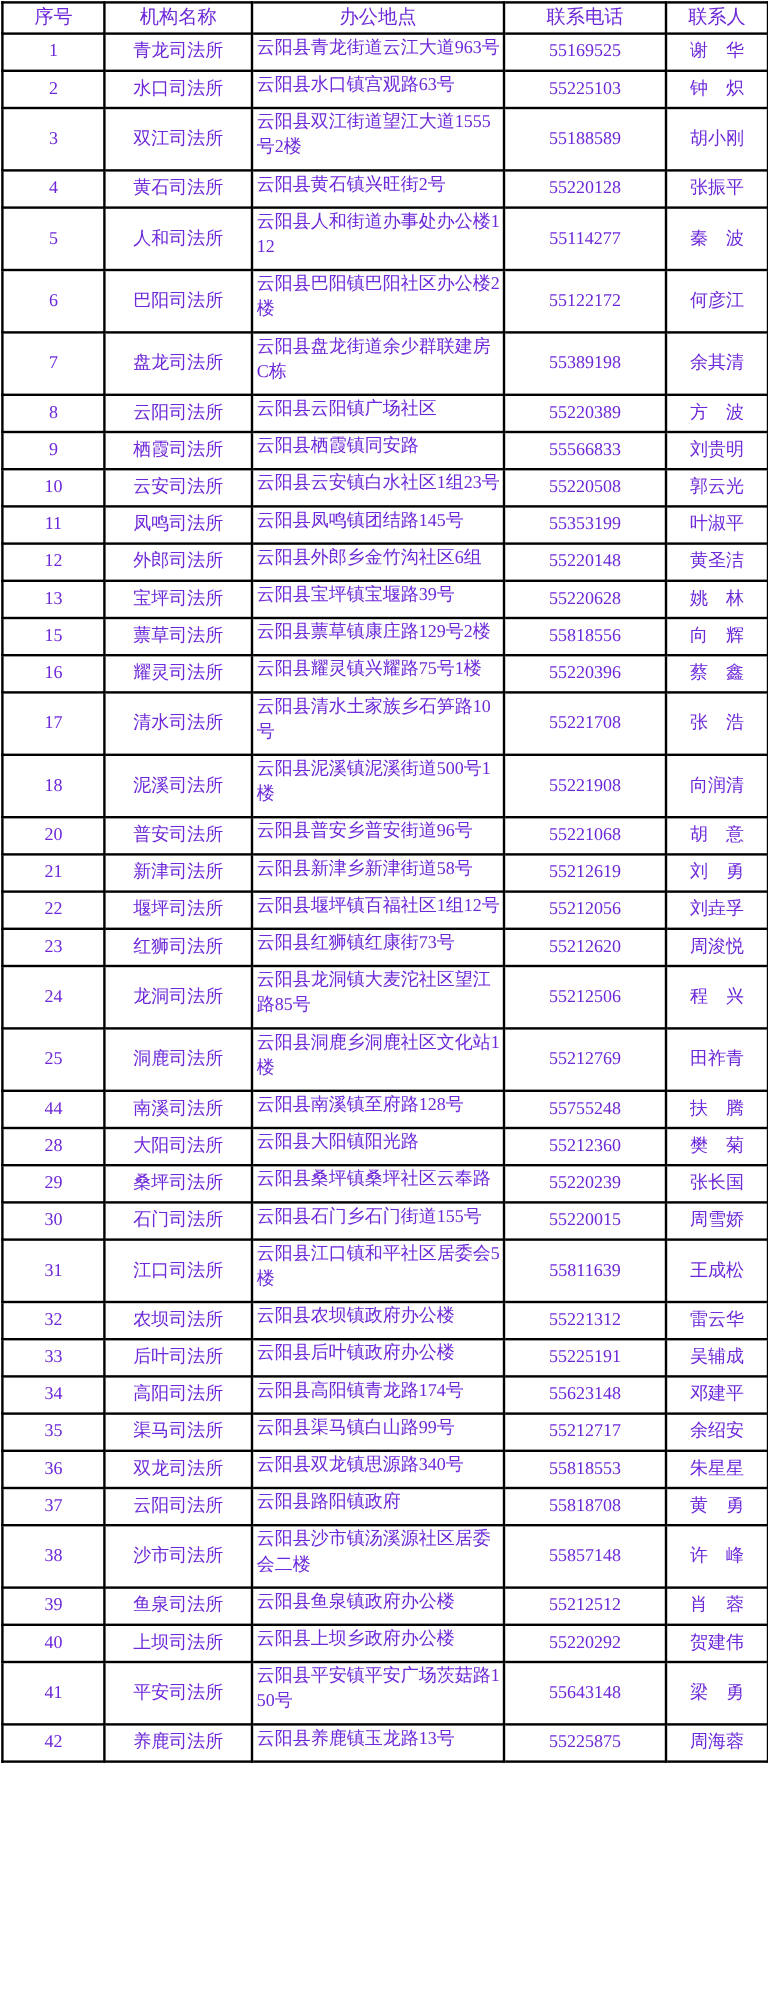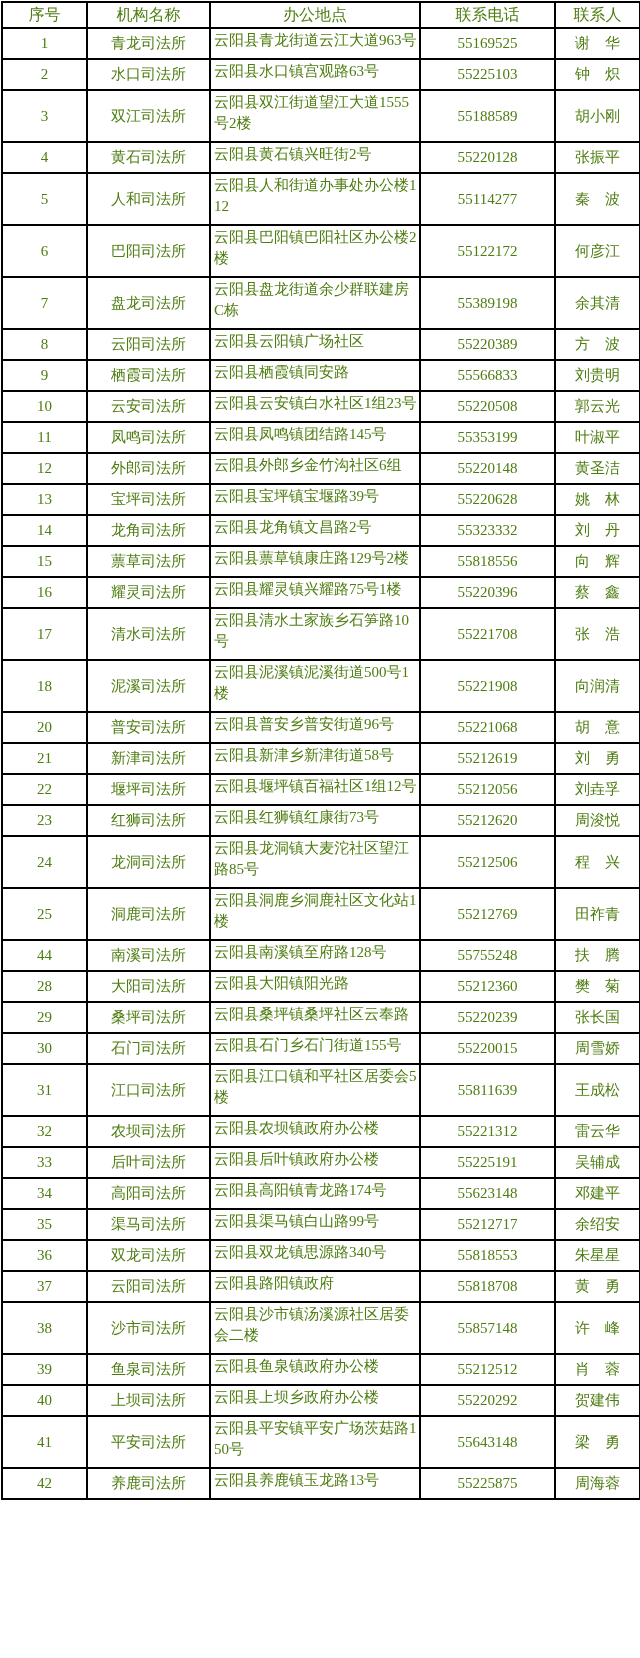--- a/index.html
+++ b/index.html
@@ -10,21 +10,21 @@
   .page {
     width: 640px;
     background: #ffffff;
   }
   table.contact-table {
     border-collapse: collapse;
     width: 638px;
     margin: 1px;
     table-layout: fixed;
     font-family: "Liberation Serif", "DejaVu Serif", serif;
-    color: #4d7c0f;
+    color: #6d28d9;
   }
   table.contact-table th,
   table.contact-table td {
     border: 2px solid #000000;
     font-weight: normal;
     vertical-align: middle;
     overflow: hidden;
     word-break: break-all;
   }
   table.contact-table th {
@@ -158,27 +158,20 @@
           <td class="c4">黄圣洁</td>
         </tr>
         <tr>
           <td class="c0">13</td>
           <td class="c1">宝坪司法所</td>
           <td class="c2">云阳县宝坪镇宝堰路39号</td>
           <td class="c3">55220628</td>
           <td class="c4">姚　林</td>
         </tr>
         <tr>
-          <td class="c0">14</td>
-          <td class="c1">龙角司法所</td>
-          <td class="c2">云阳县龙角镇文昌路2号</td>
-          <td class="c3">55323332</td>
-          <td class="c4">刘　丹</td>
-        </tr>
-        <tr>
           <td class="c0">15</td>
           <td class="c1">蔈草司法所</td>
           <td class="c2">云阳县蔈草镇康庄路129号2楼</td>
           <td class="c3">55818556</td>
           <td class="c4">向　辉</td>
         </tr>
         <tr>
           <td class="c0">16</td>
           <td class="c1">耀灵司法所</td>
           <td class="c2">云阳县耀灵镇兴耀路75号1楼</td>

